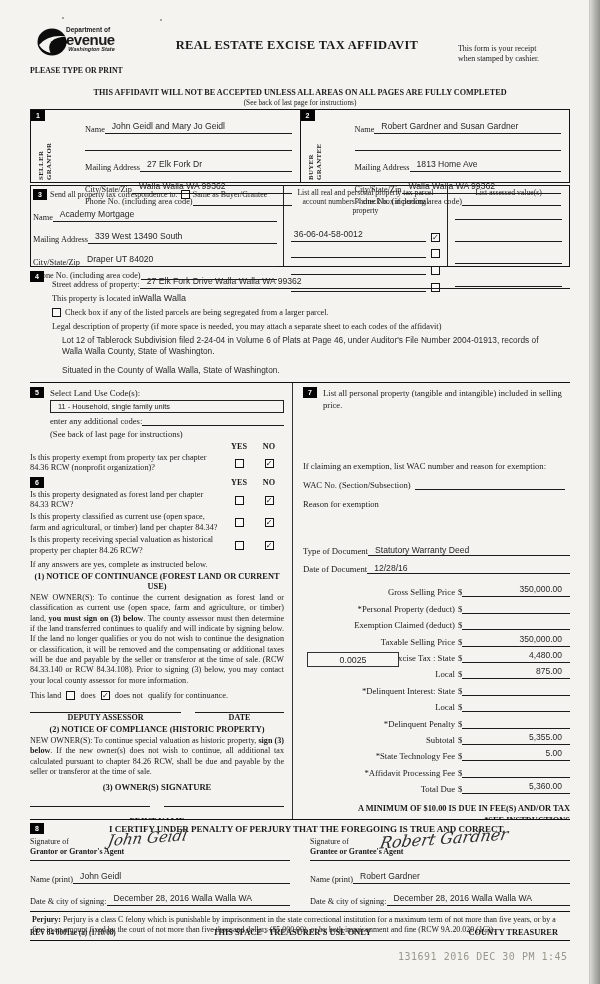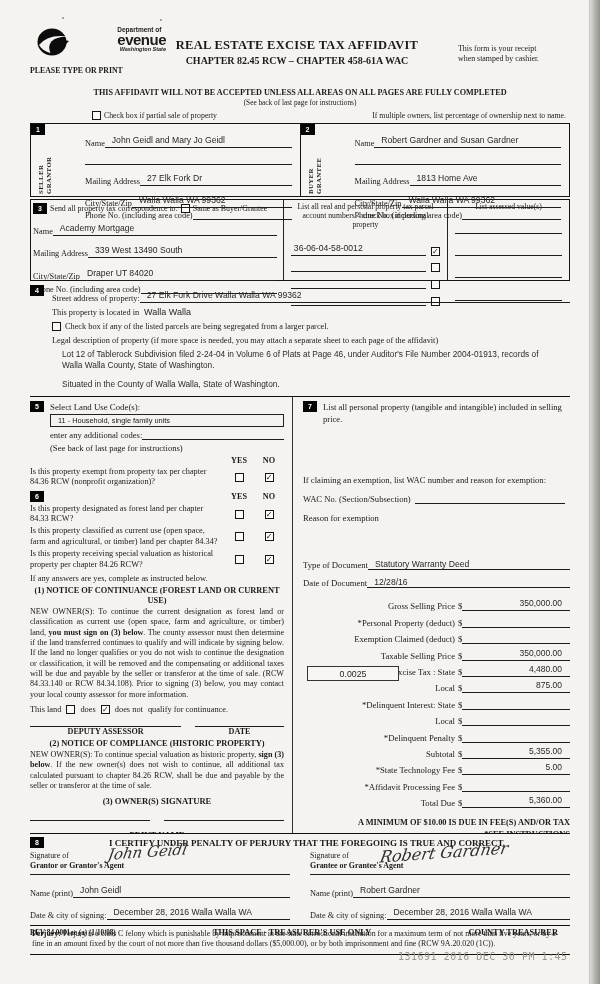--- a/index.html
+++ b/index.html
@@ -24,21 +24,21 @@
   vertical-align:middle; color:#111; flex:none; }
 .val { font-family:"Liberation Sans",sans-serif; font-size:8.6px; color:#272727; }
 .frow { display:flex; align-items:flex-end; }
 .fline { flex:1; border-bottom:0.9px solid #1c1c1c; padding:0 2px 0 7px; min-height:10px; }
 .flabel { font-size:8.3px; white-space:nowrap; }
 .bold { font-weight:bold; }
 
 
 .hdr { position:relative; height:64px; }
 .logo { position:absolute; left:6px; top:2px; width:130px; }
-.logo-row { display:flex; align-items:flex-start;justify-content:space-between; }
+.logo-row { display:flex; align-items:flex-start; }
 .logo-txt { margin-left:-6px; font-family:"Liberation Sans",sans-serif; }
 .logo-dept { font-size:6.5px; font-weight:bold; }
 .logo-rev { font-size:15px; font-weight:bold; letter-spacing:-0.5px; margin-top:-2px; }
 .logo-state { font-size:5.5px; font-style:italic; font-weight:bold; text-align:right; margin-top:-2px; }
 .titleblock { position:absolute; left:122px; top:14px; width:290px; text-align:center; }
 .title { font-size:12.5px; font-weight:bold; letter-spacing:0.3px; }
 .subtitle { font-size:10px; font-weight:bold; margin-top:2px; }
 .receipt { position:absolute; right:6px; top:20px; width:106px; font-size:7.9px; line-height:1.25; }
 .pleasetype { position:absolute; left:0px; top:42px; font-size:7.8px; font-weight:bold; }
 .warnline { text-align:center; font-size:8.2px; font-weight:bold; }
@@ -67,21 +67,21 @@
 .colhdr { font-size:7.7px; text-align:center; line-height:1.2; }
 .prow { display:flex; align-items:flex-end; gap:5px; margin-top:6.8px; }
 .prow .fline { padding-left:3px; }
 .arow { margin-top:12.4px; }
 
 
 .s4 { position:relative; margin-top:3px; height:110px; }
 .s4 .numbox { position:absolute; left:0; top:1px; }
 .s4main { margin-left:22px; }
 .s4row1 { display:flex; align-items:flex-end; }
-.s4row2 { display:flex; align-items:flex-end; margin-top:4px; font-size:8.3px; gap:5px; }
+.s4row2 { display:flex; align-items:flex-end; margin-top:4px; font-size:8.3px; }
 .s4cbrow { display:flex; align-items:center; gap:4px; margin-top:5px; font-size:8.3px; }
 .s4legal { margin-top:5px; font-size:8.3px; }
 .s4para { margin:4px 0 0 10px; font-family:"Liberation Sans",sans-serif; font-size:8.3px;
   line-height:1.3; color:#2b2b2b; width:96%; }
 .s4para2 { margin-top:8px; }
 
 
 .maincols { display:flex; margin-top:2px; height:438px; border-top:1.6px solid #101010;
   border-bottom:1.5px solid #101010; overflow:hidden; }
 .lcol { width:263px; border-right:1px solid #333; padding:4px 8px 0 0; position:relative; }
@@ -182,36 +182,28 @@
           <span class="logo-txt">
             <div class="logo-dept">Department of</div>
             <div class="logo-rev">evenue</div>
             <div class="logo-state">Washington State</div>
           </span>
         </div>
       </div>
       <div class="pleasetype">PLEASE TYPE OR PRINT</div>
       <div class="titleblock">
         <div class="title">REAL ESTATE EXCISE TAX AFFIDAVIT</div>
-        <div class="subtitle">CHAPTER 82.45 RCW – CHAPTER 458-61A WAC</div>
       </div>
       <div class="receipt">
         <div>This form is your receipt</div>
         <div>when stamped by cashier.</div>
       </div>
     </div>
     <div class="warnline">THIS AFFIDAVIT WILL NOT BE ACCEPTED UNLESS ALL AREAS ON ALL PAGES ARE FULLY COMPLETED</div>
     <div class="seeback">(See back of last page for instructions)</div>
-    <div class="partialrow">
-      <span class="partial-left">
-        <span class="cb"></span>
-        <span>Check box if partial sale of property</span>
-      </span>
-      <span class="partial-right">If multiple owners, list percentage of ownership next to name.</span>
-    </div>
 
     <div class="sbbox">
       <div class="half">
         <span class="numbox">1</span>
         <span class="vlabel">
           <span>SELLER</span>
           <span>GRANTOR</span>
         </span>
         <div class="frow">
             <span class="flabel">Name</span>
@@ -330,21 +322,21 @@
           <span class="fline"><span class="val">27 Elk Fork Drive Walla Walla WA 99362</span></span>
           </div>
         <div class="s4row2">
             <span>This property is located in</span>
           <span class="val" style="font-size:9px;">Walla Walla</span>
           </div>
         <div class="s4cbrow">
             <span class="cb"></span>
           <span>Check box if any of the listed parcels are being segregated from a larger parcel.</span>
           </div>
-        <div class="s4legal">Legal description of property (if more space is needed, you may attach a separate sheet to each page of the affidavit)</div>
+        <div class="s4legal">Legal description of property (if more space is needed, you may attach a separate sheet to each codes of the affidavit)</div>
         <div class="s4para">Lot 12 of Tablerock Subdivision filed 2-24-04 in Volume 6 of Plats at Page 46, under Auditor's File Number 2004-01913, records of Walla Walla County, State of Washington.</div>
         <div class="s4para s4para2">Situated in the County of Walla Walla, State of Washington.</div>
       </div>
     </div>
 
     <div class="maincols">
       <div class="lcol">
         <div class="s5head">
           <span class="numbox">5</span>
           <span>Select Land Use Code(s):</span>

